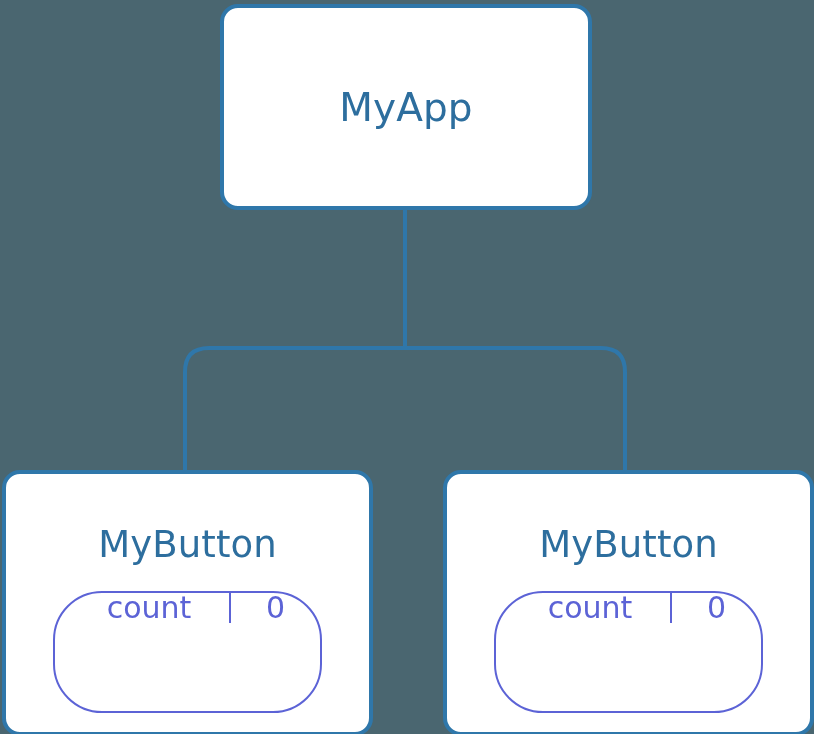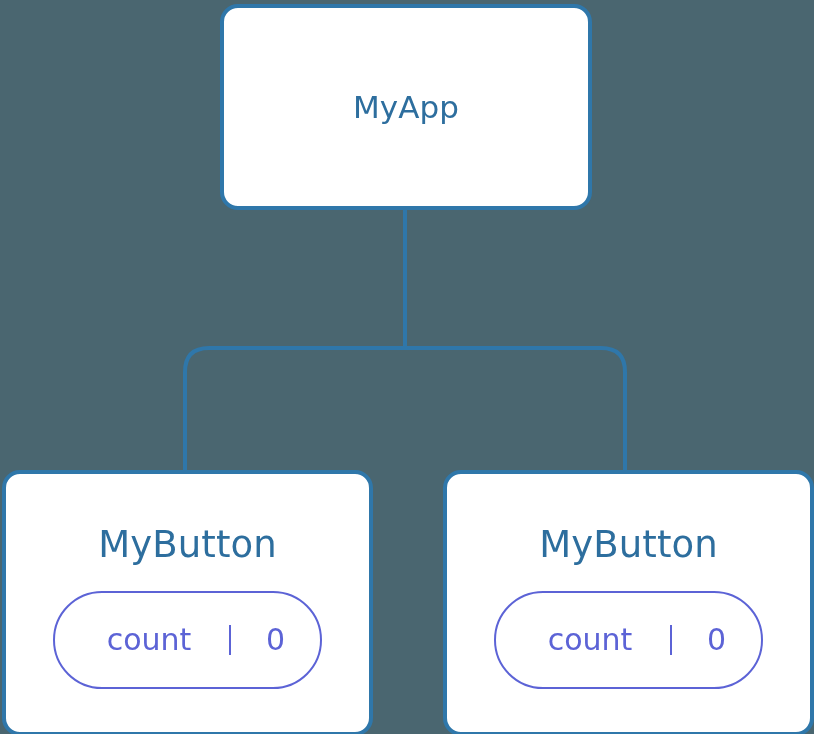--- a/index.html
+++ b/index.html
@@ -73,34 +73,34 @@
   .node-title {
     color: #2d6e9e;
     font-size: 37px;
     font-weight: 400;
     letter-spacing: 0.1px;
     line-height: 1;
     white-space: nowrap;
   }
 
   .node-root .node-title {
-    font-size: 31px;
+    font-size: 39px;
   }
 
   .node-child .node-title {
     margin-top: 52px;
   }
 
   
   .state-pill {
     margin-top: 28px;
     box-sizing: border-box;
-    height: 98px;
+    height: 122px;
     display: flex;
-    align-items: center;
+    align-items: flex-start;
     border: 2px solid #5c63d6;
     border-radius: 49px;
     background: transparent;
     overflow: hidden;
   }
 
   .state-key,
   .state-value {
     display: flex;
     align-items: center;

